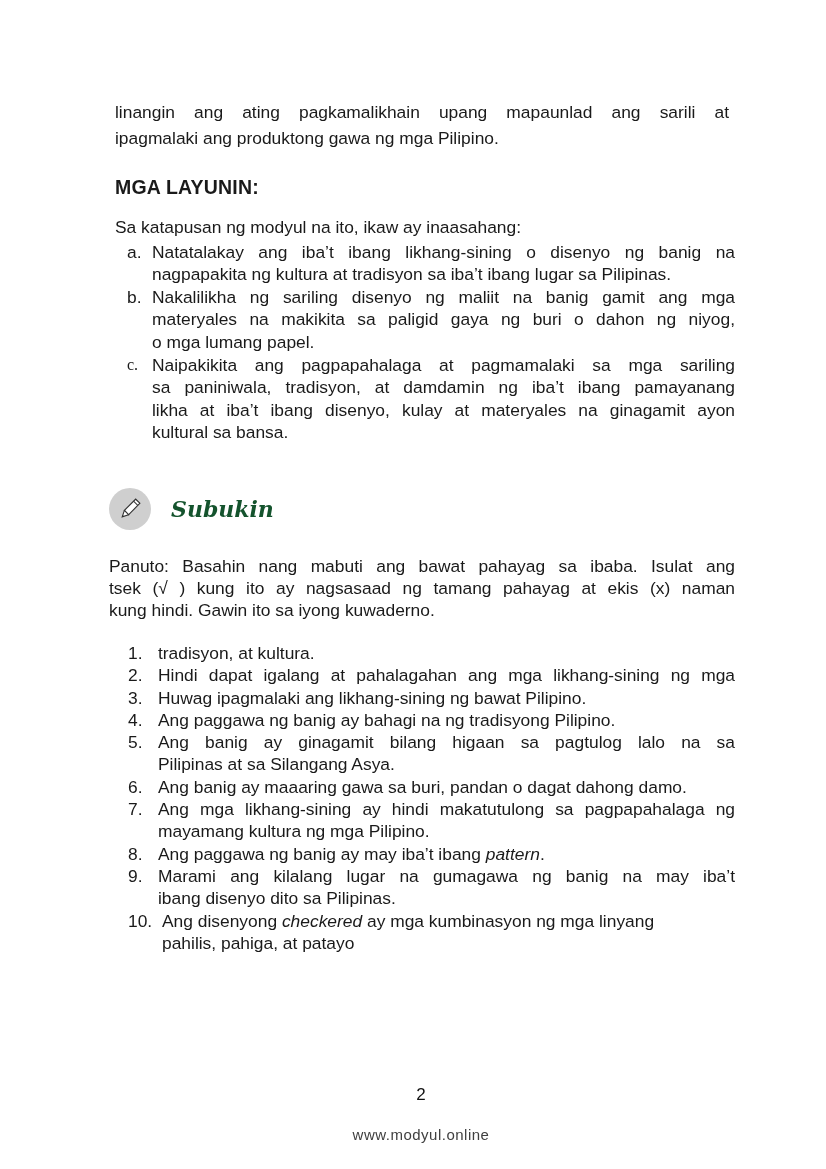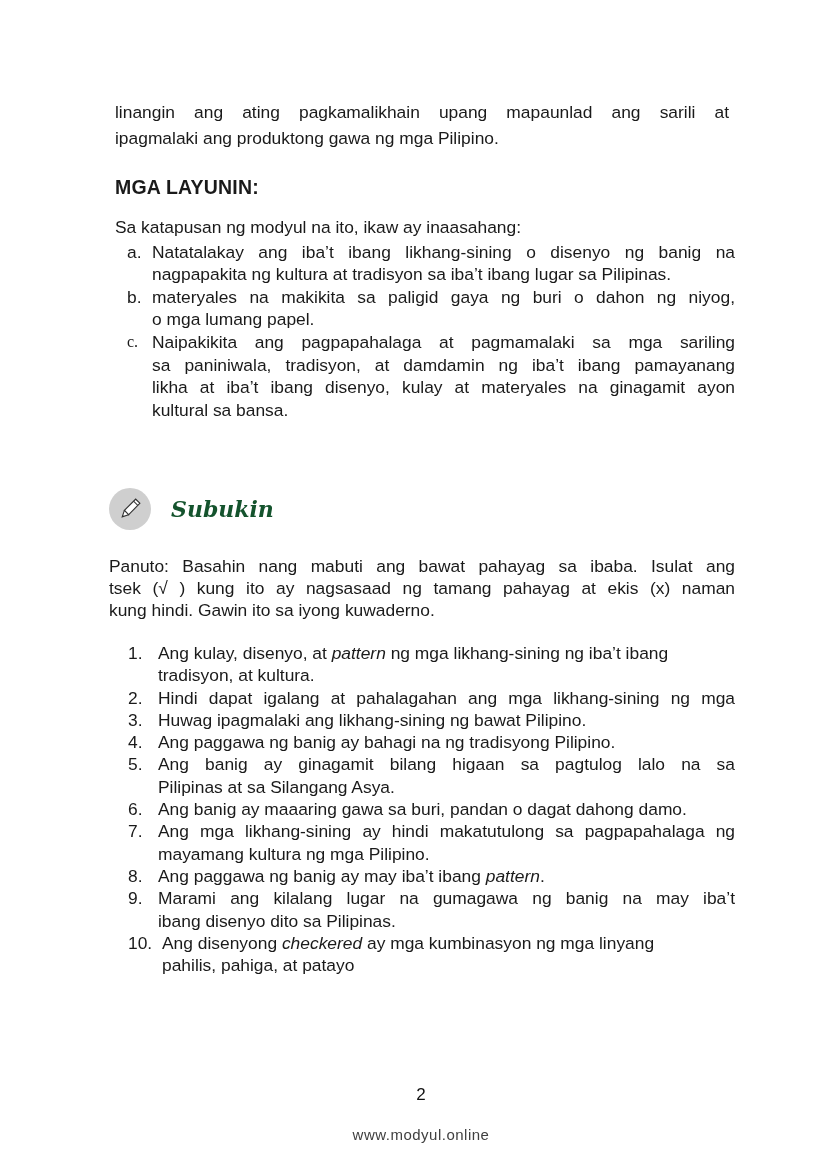--- a/index.html
+++ b/index.html
@@ -54,20 +54,21 @@
   <div class="objectives">
     <p>Sa katapusan ng modyul na ito, ikaw ay inaasahang:</p>
     <ul class="obj-list">
       <li>
         <span class="marker">a.</span>
         <span class="jl">Natatalakay ang iba’t ibang likhang-sining o disenyo ng banig na</span>
         <span style="display:block;">nagpapakita ng kultura at tradisyon sa iba’t ibang lugar sa Pilipinas.</span>
       </li>
       <li>
         <span class="marker">b.</span>
+        <span class="jl">Nakalilikha ng sariling disenyo ng maliit na banig gamit ang mga</span>
         <span class="jl">materyales na makikita sa paligid gaya ng buri o dahon ng niyog,</span>
         <span style="display:block;">o mga lumang papel.</span>
       </li>
       <li>
         <span class="marker serif">c.</span>
         <span class="jl">Naipakikita ang pagpapahalaga at pagmamalaki sa mga sariling</span>
         <span class="jl">sa paniniwala, tradisyon, at damdamin ng iba’t ibang pamayanang</span>
         <span class="jl">likha at iba’t ibang disenyo, kulay at materyales na ginagamit ayon</span>
         <span style="display:block;">kultural sa bansa.</span>
       </li>
@@ -90,21 +91,20 @@
 
   <div class="instructions">
     <span class="jl">Panuto: Basahin nang mabuti ang bawat pahayag sa ibaba. Isulat ang</span>
     <span class="jl">tsek (√ ) kung ito ay nagsasaad ng tamang pahayag at ekis (x) naman</span>
     <span style="display:block;">kung hindi.  Gawin ito sa iyong kuwaderno.</span>
   </div>
 
   <ol class="items">
     <li>
       <span class="num">1.</span>
-      <span style="display:block;"><span>Ang kulay, disenyo, at </span><em>pattern</em><span> ng mga likhang-sining ng iba’t ibang</span></span>
       <span style="display:block;">tradisyon, at kultura.</span>
     </li>
     <li>
       <span class="num">2.</span>
       <span class="jl">Hindi dapat igalang at pahalagahan ang mga likhang-sining ng mga</span>
     </li>
     <li>
       <span class="num">3.</span>
       <span style="display:block;">Huwag ipagmalaki ang likhang-sining ng bawat Pilipino.</span>
     </li>

